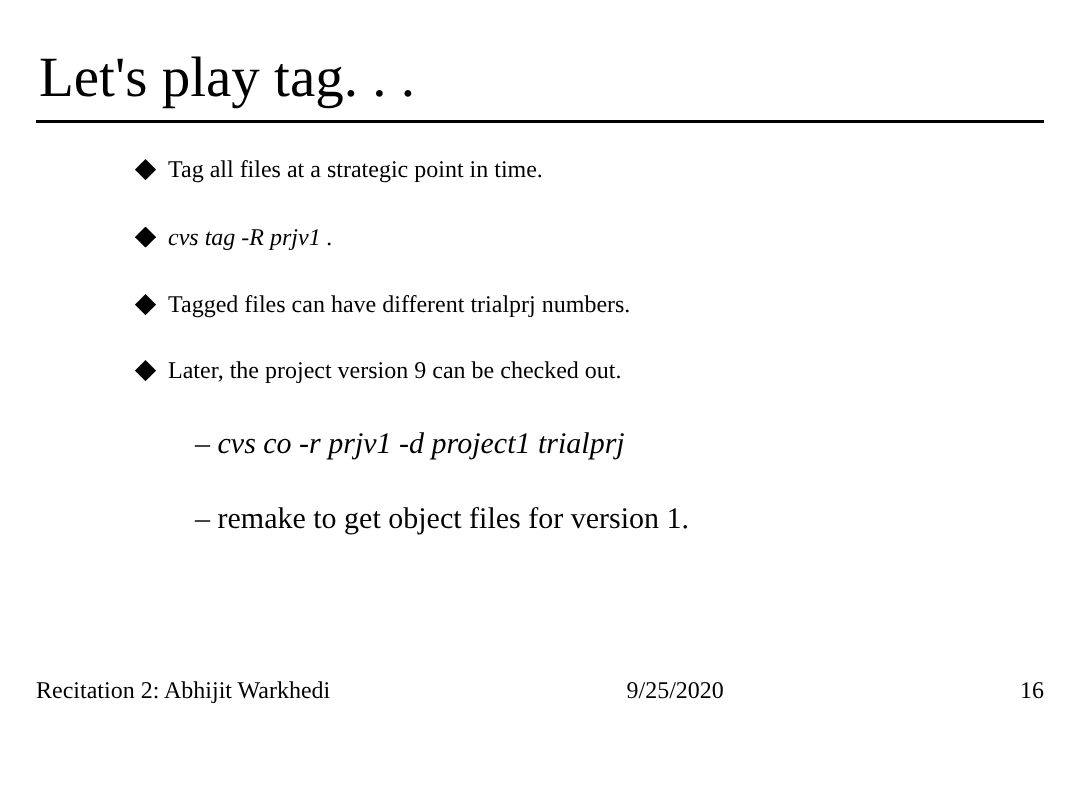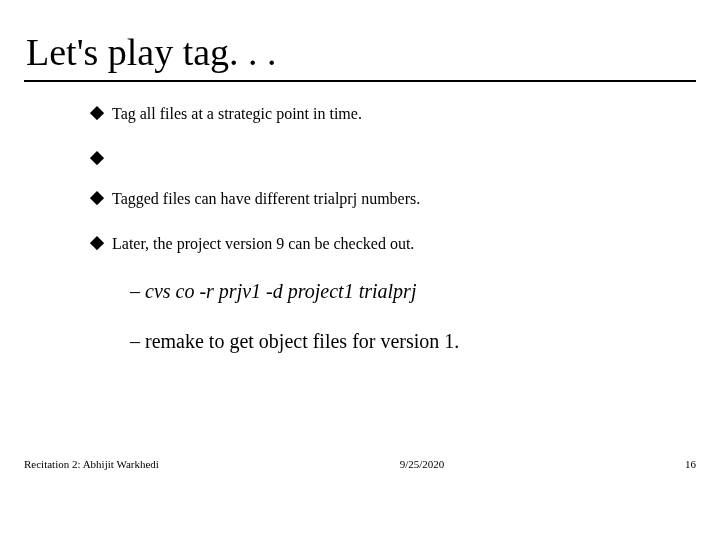--- a/index.html
+++ b/index.html
@@ -7,21 +7,21 @@
   .slide { width: 720px; height: 484px; position: relative; padding: 30px 24px 20px 24px; }
   .title { font-size: 38px; font-weight: normal; padding: 0 0 6px 2px; border-bottom: 2px solid #000; margin-bottom: 22px; }
   .bullets { margin-left: 66px; }
   .bullet { display: flex; align-items: flex-start; font-size: 16px; line-height: 1.3; margin-bottom: 24px; }
   .bullet .mark { flex: 0 0 auto; margin-right: 8px; margin-top: 2px; }
   .bullet .mark svg { display: block; }
   .subs { margin-left: 106px; }
   .sub { font-size: 20px; line-height: 1.3; margin-bottom: 24px; }
   .sub::before { content: "– "; }
   .italic { font-style: italic; }
-  .footer { position: absolute; left: 0; right: 0; bottom: 14px; display: flex; justify-content: space-between; align-items: baseline; padding: 0 24px; font-size: 11px; }
+  .footer { position: absolute; left: 0; right: 0; bottom: 14px; display: flex; justify-content: space-between; align-items: baseline; padding: 0 24px; font-size: 16px; }
   .footer .left { text-align: left; }
   .footer .center { text-align: center; flex: 1; }
   .footer .right { text-align: left; margin-top: 36px; }
 </style>
 </head>
 <body>
 
 <div class="slide">
   <h1 class="title">Let's play tag. . .</h1>
 
@@ -33,20 +33,21 @@
           </svg>
         </span>
       <span>Tag all files at a strategic point in time.</span>
     </div>
     <div class="bullet">
       <span class="mark">
           <svg width="14" height="14" viewBox="0 0 14 14">
             <rect x="7" y="0" width="10" height="10" transform="rotate(45 7 0)" fill="#000"></rect>
           </svg>
         </span>
+      <span class="italic">cvs tag -R prjv1 .</span>
     </div>
     <div class="bullet">
       <span class="mark">
           <svg width="14" height="14" viewBox="0 0 14 14">
             <rect x="7" y="0" width="10" height="10" transform="rotate(45 7 0)" fill="#000"></rect>
           </svg>
         </span>
       <span>Tagged files can have different trialprj numbers.</span>
     </div>
     <div class="bullet">

